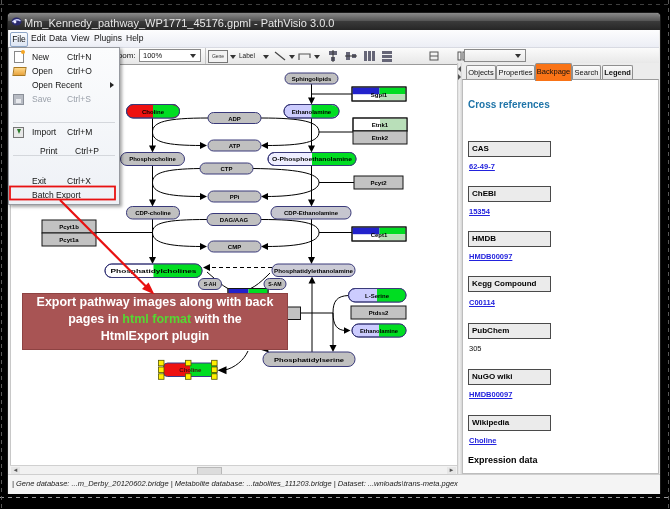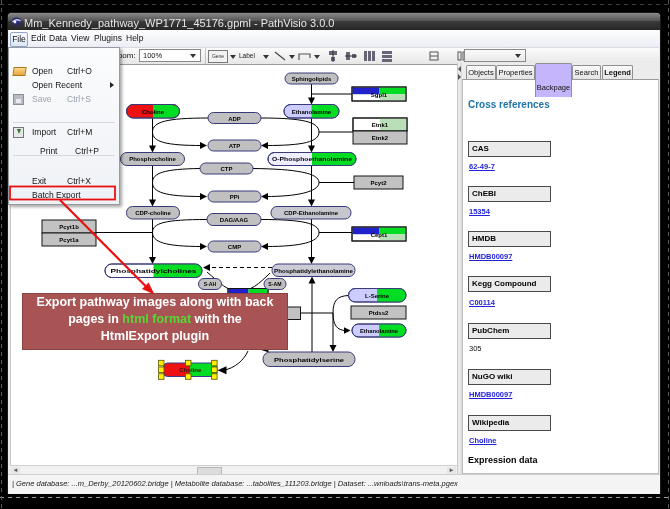--- a/index.html
+++ b/index.html
@@ -20,21 +20,21 @@
   #canvas{position:absolute;left:2px;top:51px;width:447px;height:414px;background:#fff;
        border-top:1px solid #9a9a9a;border-left:1px solid #c8c8c8;}
   #hscroll{position:absolute;left:2px;top:452px;width:447px;height:9px;background:#f1f1f1;border-top:1px solid #d0d0d0;}
   #divider{position:absolute;left:449px;top:50px;width:5px;height:411px;background:linear-gradient(90deg,#bdbdbd,#f2f2f2 40%,#d5d5d5);}
   #panel{position:absolute;left:454px;top:50px;width:197px;height:411px;background:#ececec;}
   #panelbody{position:absolute;left:0px;top:16px;width:195px;height:393px;background:#fff;border:1px solid #bdbdbd;border-top:1px solid #9a9a9a;}
   #statusbar{position:absolute;left:0px;top:461px;width:652px;height:19px;background:#f4f4f4;border-top:1px solid #cfcfcf;font-style:italic;}
   #statusbar .st{position:absolute;left:4px;top:3.5px;font-size:7.5px;color:#1a1a1a;}
   .tab{position:absolute;top:2px;height:11px;background:linear-gradient(#fafafa,#e4e4e4);
        border:1px solid #8f8f8f;border-bottom:none;font-size:7.5px;color:#111;text-align:center;padding-top:2px;border-radius:2px 2px 0 0;}
-  .tab.active{top:0px;height:14px;background:#c4b5fd;padding-top:19px;z-index:3;}
+  .tab.active{top:0px;height:14px;background:#f97316;padding-top:3px;z-index:3;}
   .secbox{position:absolute;left:5px;width:81px;height:14px;background:#ebebeb;border:1px solid #4a4a4a;font-size:8px;font-weight:bold;color:#000;}
   .secbox span{position:absolute;left:3px;top:2px;}
   .xlink{position:absolute;left:6px;font-size:7.5px;font-weight:bold;color:#2222dd;text-decoration:underline;}
   #filemenu{position:absolute;left:8px;top:47px;width:110px;height:156px;
        background:linear-gradient(#fbfcfd,#eef1f6);border:1px solid #979aa0;
        box-shadow:2px 2px 3px rgba(0,0,0,0.35);z-index:10;}
   .fitem{position:absolute;left:0;width:110px;height:14px;}
   .fitem .lbl{position:absolute;left:23px;top:2px;font-size:8.5px;color:#141414;}
   .fitem .sc{position:absolute;left:58px;top:2px;font-size:8.5px;color:#141414;}
   .fitem.dis .lbl,.fitem.dis .sc{color:#9aa0aa;}
@@ -376,20 +376,25 @@
   <div id="statusbar">
     <div class="st">| Gene database: ...m_Derby_20120602.bridge | Metabolite database: ...tabolites_111203.bridge | Dataset: ...wnloads\trans-meta.pgex</div>
   </div>
 </div>
 
 <div id="annot">
   <div class="t">Export pathway images along with back<br>pages in <span class="g">html format</span> with the<br>HtmlExport plugin</div>
 </div>
 
 <div id="filemenu">
+  <div class="fitem" style="top:2px;">
+      <div class="ficon" id="ic-new"></div>
+      <div class="lbl">New</div>
+      <div class="sc">Ctrl+N</div>
+    </div>
   <div class="fitem" style="top:16px;">
       <div class="ficon" id="ic-open"></div>
       <div class="lbl">Open</div>
       <div class="sc">Ctrl+O</div>
     </div>
   <div class="fitem" style="top:30px;">
       <div class="lbl">Open Recent</div>
       <div style="position:absolute;right:5px;top:4px;width:0;height:0;border-top:3px solid transparent;border-bottom:3px solid transparent;border-left:4px solid #222;"></div>
     </div>
   <div class="fitem dis" style="top:44px;">

